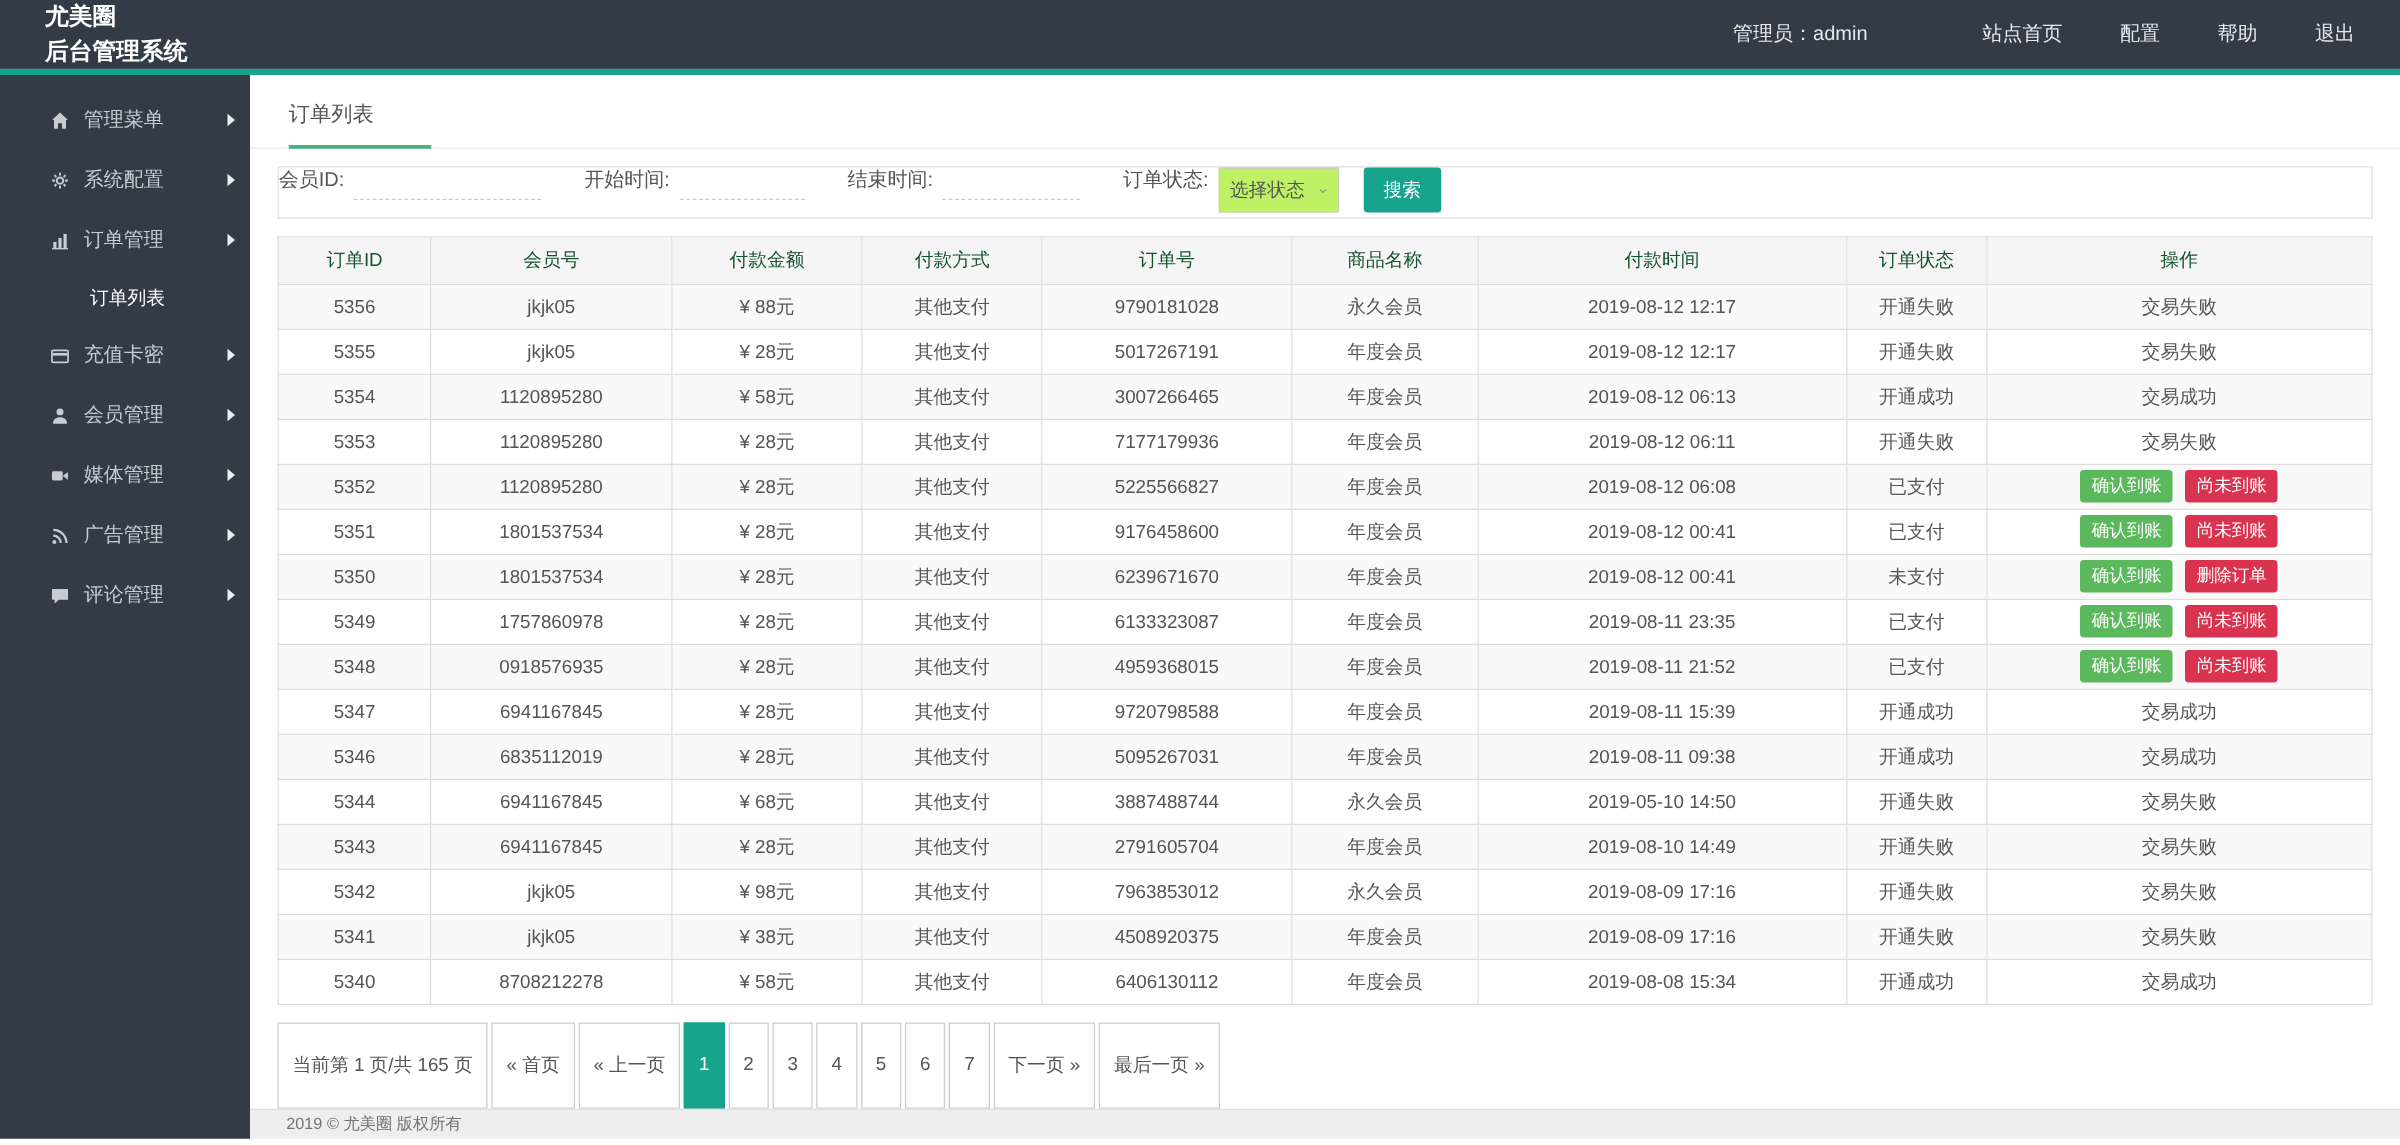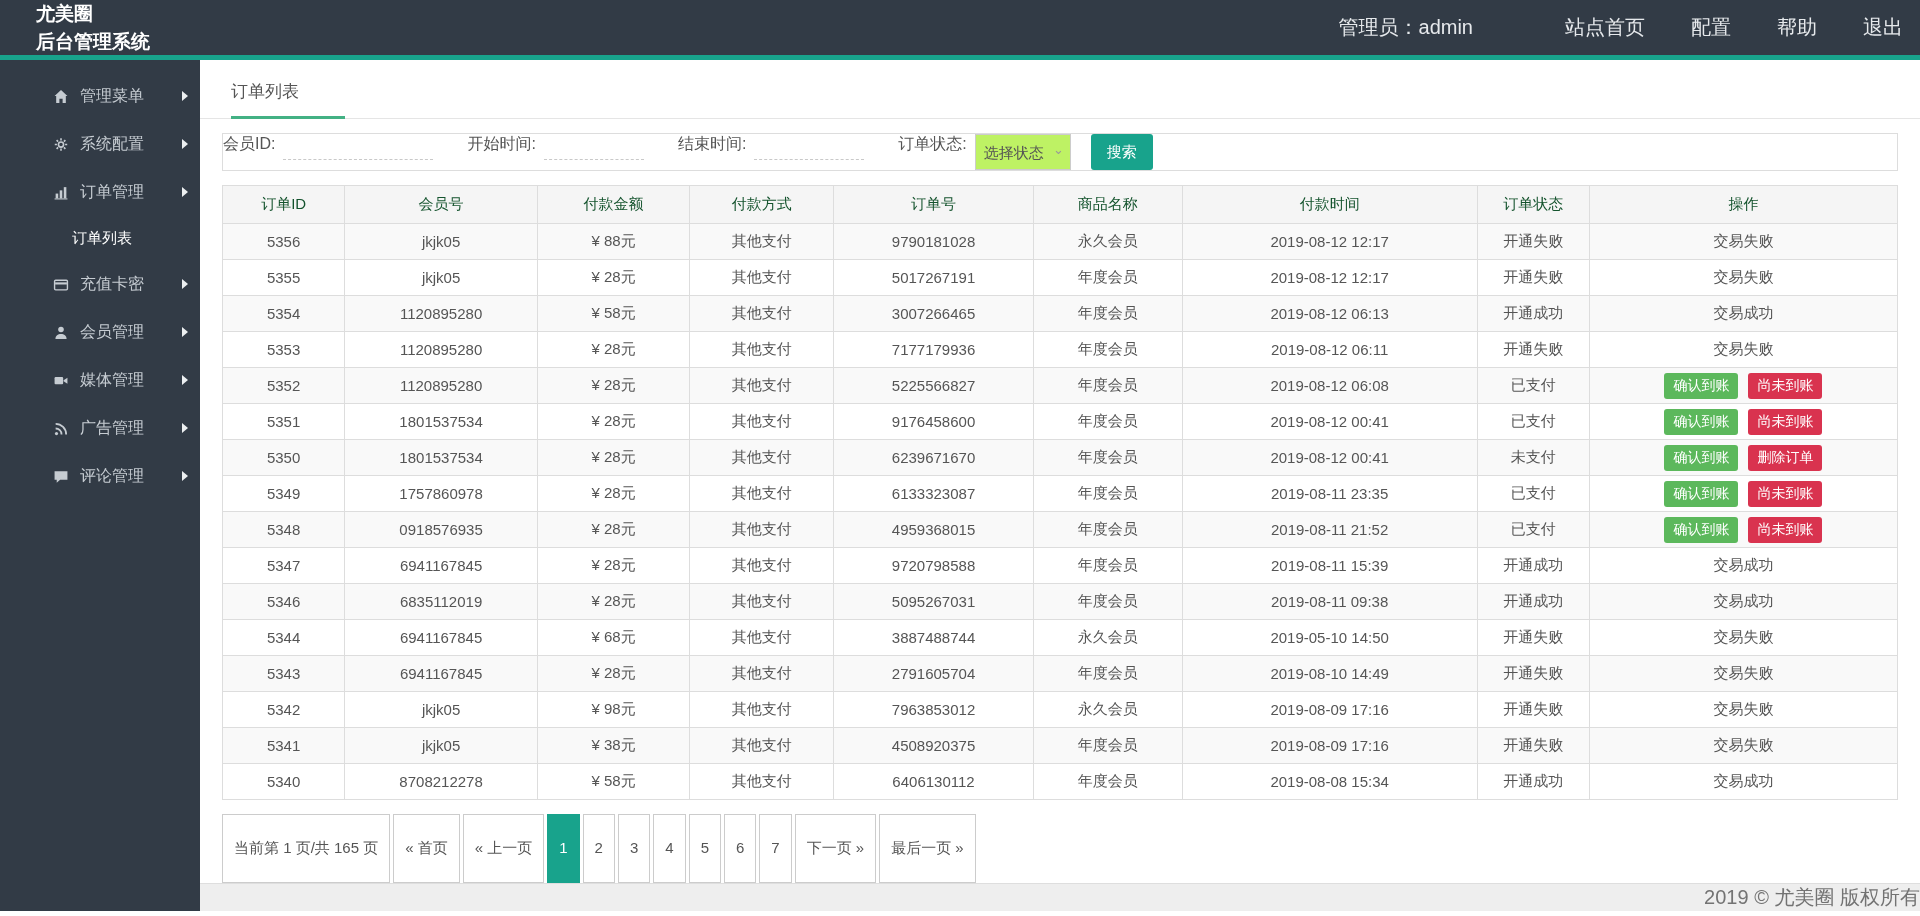--- a/index.html
+++ b/index.html
@@ -16,29 +16,29 @@
   body{
     width:1920px;height:916px;overflow:hidden;background:#fff;
     font-family:"Liberation Sans","DejaVu Sans",sans-serif;color:#555;
   }
   
   .header{
     height:60px;background:var(--dark);border-bottom:5px solid var(--accent);
     display:flex;justify-content:space-between;align-items:center;
   }
   .logo{padding-left:36px;color:#fff;font-size:19px;font-weight:bold;line-height:1.45;}
-  .header-nav{display:flex;align-items:center;padding-right:17px;font-size:20px;color:#e6e9ec;}
+  .header-nav{display:flex;align-items:center;padding-right:36px;font-size:16px;color:#e6e9ec;}
   .header-nav .admin{margin-right:46px;}
   .header-nav .hlink{margin-left:46px;cursor:pointer;}
   
   .layout{display:flex;height:851px;}
   .sidebar{width:200px;background:var(--dark);flex-shrink:0;padding-top:12px;}
   .side-item{
     position:relative;height:48px;display:flex;align-items:center;
-    padding-left:53px;color:var(--sidebar-text);font-size:16px;cursor:pointer;text-align:right;
+    padding-left:40px;color:var(--sidebar-text);font-size:16px;cursor:pointer;text-align:right;
   }
   .side-item .icon{width:17px;height:15px;margin-right:10px;display:inline-flex;}
   .side-item .chev{
     position:absolute;right:12px;top:50%;margin-top:-5px;
     width:0;height:0;border-left:6px solid #eceff1;
     border-top:5px solid transparent;border-bottom:5px solid transparent;
   }
   .side-sub{
     height:44px;display:flex;align-items:center;padding-left:72px;
     color:#ffffff;font-size:15px;cursor:pointer;
@@ -98,21 +98,21 @@
   .pagination{margin:14px 22px 0;font-size:15px;color:#555;display:flex;}
   .pg{
     border:1px solid #ccc;background:#fff;padding:24px 11px;margin-right:3px;
     cursor:pointer;min-width:16px;text-align:center;
   }
   .pg.static{cursor:default;}
   .pg.active{background:var(--accent);border-color:var(--accent);color:#fff;}
   
   .footer{
     margin-top:auto;height:40px;background:#eeeeee;border-top:1px solid #dedede;
-    display:flex;align-items:center;padding-left:29px;color:#737373;font-size:20px;justify-content:flex-end;
+    display:flex;align-items:center;padding-left:29px;color:#737373;font-size:13px;
   }
 </style>
 </head>
 <body>
 
 <div class="header">
   <div class="logo">
     <div>尤美圈</div>
     <div>后台管理系统</div>
   </div>

